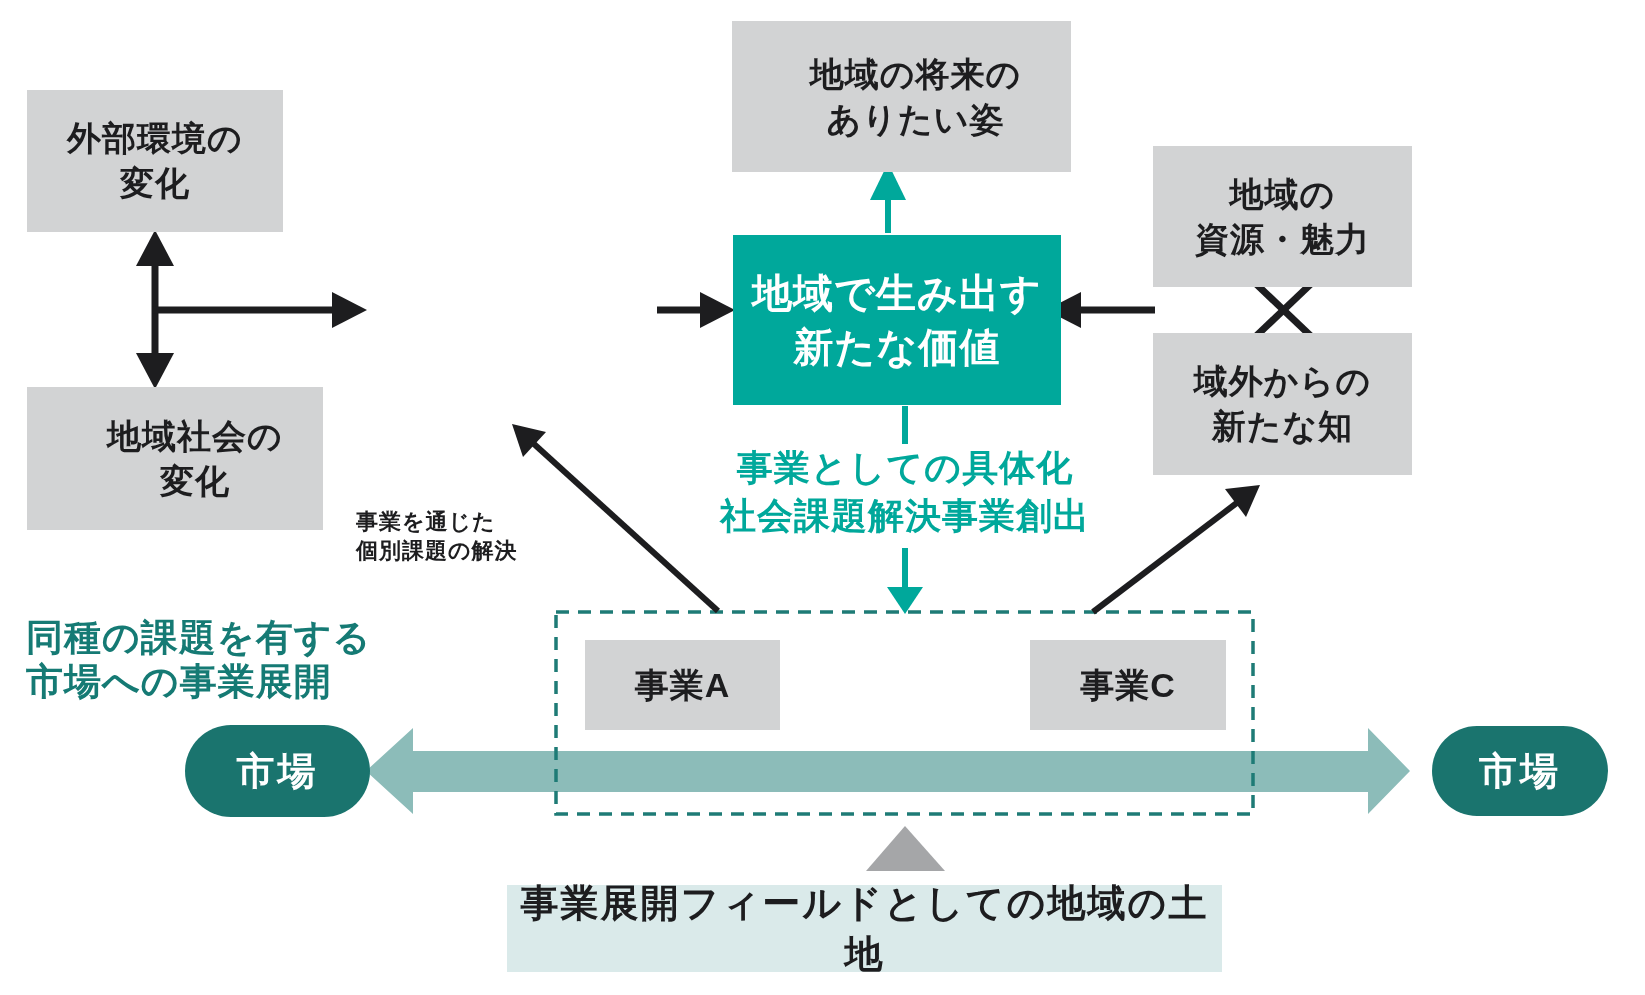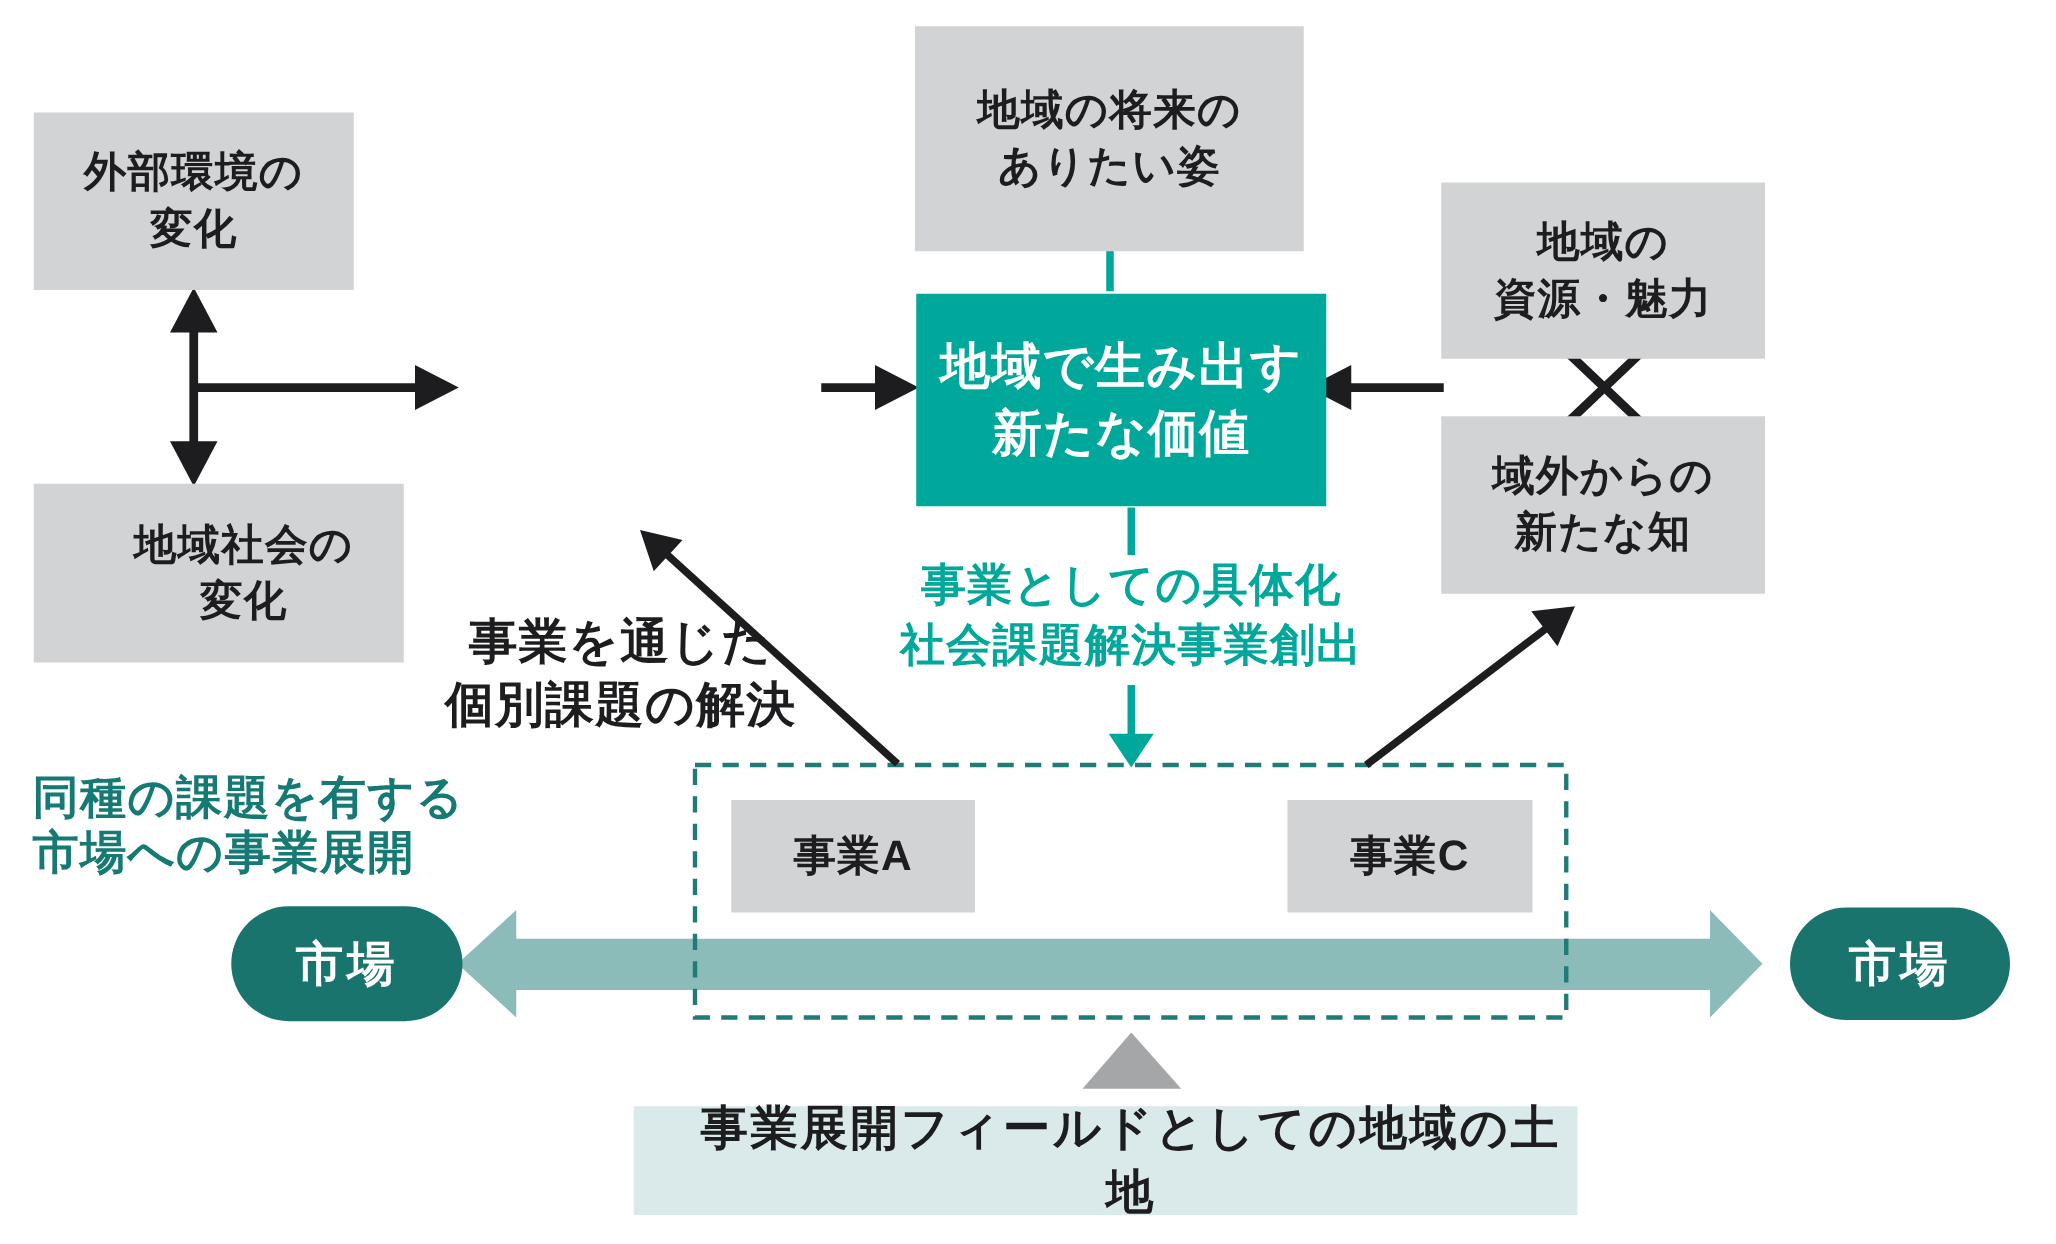--- a/index.html
+++ b/index.html
@@ -28,39 +28,39 @@
   .teal-box{background:var(--teal);color:#ffffff;font-size:40px;line-height:1.35;}
   .pill{
     position:absolute;display:flex;align-items:center;justify-content:center;
     background:var(--dark-teal);color:#ffffff;font-weight:bold;font-size:38px;
     letter-spacing:3px;border-radius:47px;
   }
   .note{
     position:absolute;font-weight:bold;white-space:pre-line;
   }
   .note-teal-left{left:26px;top:616px;font-size:37px;line-height:1.2;color:var(--note-teal);letter-spacing:1px;}
-  .note-black{left:356px;top:488px;font-size:39px;line-height:1.32;color:var(--ink);letter-spacing:1px;text-align:center;}
+  .note-black{left:356px;top:507px;font-size:22px;line-height:1.32;color:var(--ink);letter-spacing:1px;}
   .note-teal-center{left:705px;top:444px;width:400px;text-align:center;font-size:36px;line-height:1.32;color:var(--teal);letter-spacing:1px;}
   .land{background:var(--light-teal-box);font-size:38px;letter-spacing:2px;}
 
   
   .b-external{left:27px;top:90px;width:256px;height:142px;}
   .b-community{left:27px;top:387px;width:256px;height:143px;padding-left:40px;}
   .b-needs{left:367px;top:240px;width:288px;height:162px;}
-  .b-vision{left:732px;top:21px;width:311px;height:180px;}
+  .b-vision{left:732px;top:21px;width:311px;height:151px;padding-left:28px;}
   .b-value{left:733px;top:235px;width:328px;height:170px;}
   .b-resources{left:1153px;top:146px;width:259px;height:141px;}
   .b-knowledge{left:1153px;top:333px;width:259px;height:142px;}
   .b-biz{width:195px;height:90px;top:640px;font-size:34px;}
   .b-biz-a{left:585px;}
   .b-biz-b{left:808px;}
   .b-biz-c{left:1030px;width:196px;}
   .pill-left{left:185px;top:725px;width:185px;height:92px;}
   .pill-right{left:1432px;top:726px;width:176px;height:90px;}
-  .b-land{left:507px;top:885px;width:715px;height:87px;padding-left:40px;}
+  .b-land{left:507px;top:885px;width:715px;height:87px;}
 
   
   .ln-black{stroke:var(--ink);stroke-width:7;fill:none;}
   .fl-black{fill:var(--ink);}
   .ln-teal{stroke:var(--teal);stroke-width:6;fill:none;}
   .fl-teal{fill:var(--teal);}
   .band{fill:var(--light-teal-band);}
   .tri{fill:var(--gray-triangle);}
   .dashed{stroke:var(--dark-teal-border);stroke-width:3.5;fill:none;stroke-dasharray:13 9;}
 </style>

